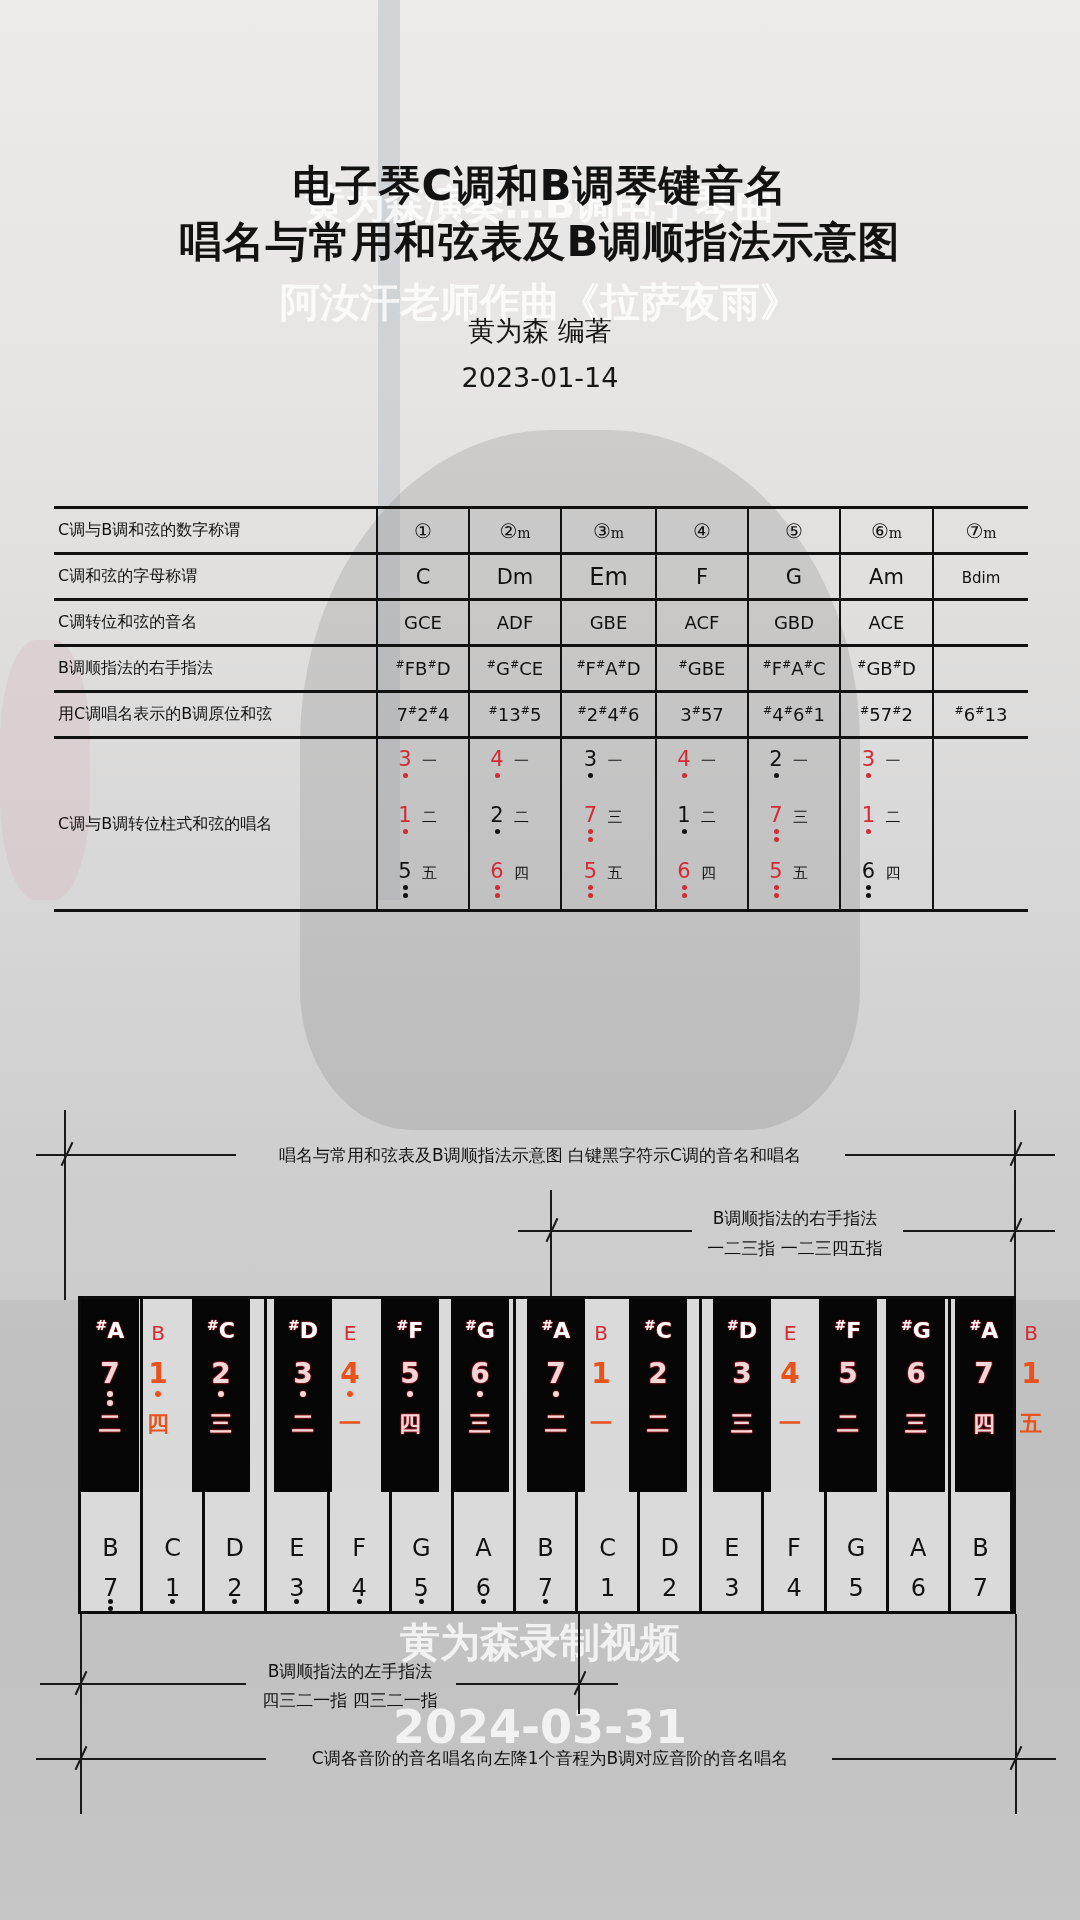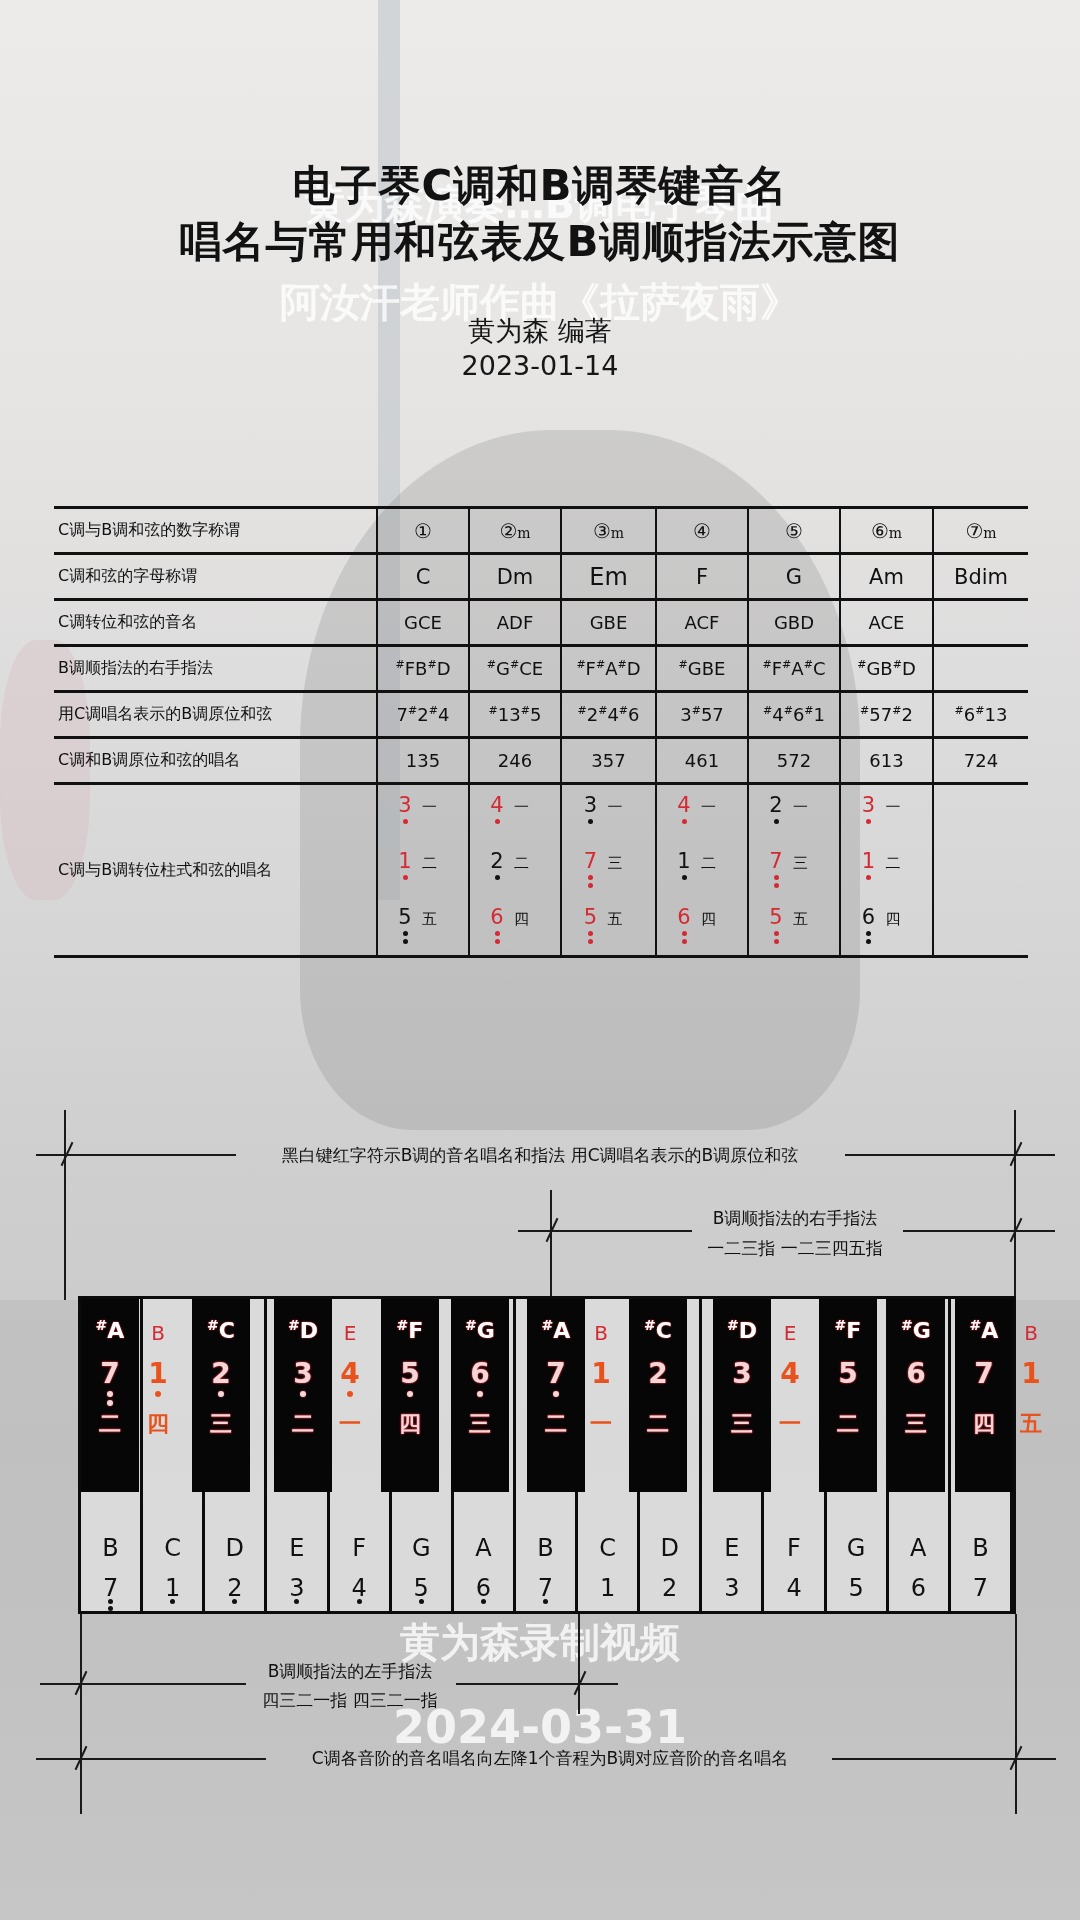--- a/index.html
+++ b/index.html
@@ -64,21 +64,21 @@
 <div class="bg-shape" style="left:300px;top:430px;width:560px;height:700px;border-radius:45% 45% 20% 20%;background:rgba(120,120,120,0.22);"></div>
 <div class="bg-shape" style="left:0;top:640px;width:90px;height:260px;background:rgba(210,170,180,0.25);border-radius:40%;"></div>
 <div class="bg-shape" style="left:0;top:1300px;width:1080px;height:620px;background:rgba(140,140,140,0.15);"></div>
 
 <div class="abs watermark" style="top:177px;font-size:40px;">黄为森演奏…B调电子琴曲</div>
 <div class="abs watermark" style="top:275px;font-size:40px;">阿汝汗老师作曲《拉萨夜雨》</div>
 
 <div class="abs title" style="top:158px;">电子琴C调和B调琴键音名</div>
 <div class="abs title" style="top:214px;">唱名与常用和弦表及B调顺指法示意图</div>
 <div class="abs sub" style="top:313px;">黄为森  编著</div>
-<div class="abs sub" style="top:350px;">2023-01-14</div>
+<div class="abs sub" style="top:362px;">2023-01-14</div>
 
 <table class="abs chord-table">
   <colgroup>
     <col style="width:323px">
       <col style="width:92px">
       <col style="width:92px">
       <col style="width:95px">
       <col style="width:92px">
       <col style="width:92px">
       <col style="width:93px">
@@ -96,21 +96,21 @@
         <td class="last"><span class="circled">⑦<small>m</small></span></td>
       </tr>
       <tr class="r">
         <td class="lbl">C调和弦的字母称谓</td>
         <td><span style="font-size:21px">C</span></td>
         <td><span style="font-size:21px">Dm</span></td>
         <td><span style="font-size:24px">Em</span></td>
         <td><span style="font-size:21px">F</span></td>
         <td><span style="font-size:21px">G</span></td>
         <td><span style="font-size:21px">Am</span></td>
-        <td class="last"><span style="font-size:21px">Bdim</span></td>
+        <td class="last"><span style="font-size:15px">Bdim</span></td>
       </tr>
       <tr class="r">
         <td class="lbl">C调转位和弦的音名</td>
         <td>GCE</td>
         <td>ADF</td>
         <td>GBE</td>
         <td>ACF</td>
         <td>GBD</td>
         <td>ACE</td>
         <td class="last"></td>
@@ -128,30 +128,20 @@
       <tr class="r">
         <td class="lbl">用C调唱名表示的B调原位和弦</td>
         <td>7<sup class="s">#</sup>2<sup class="s">#</sup>4</td>
         <td><sup class="s">#</sup>13<sup class="s">#</sup>5</td>
         <td><sup class="s">#</sup>2<sup class="s">#</sup>4<sup class="s">#</sup>6</td>
         <td>3<sup class="s">#</sup>57</td>
         <td><sup class="s">#</sup>4<sup class="s">#</sup>6<sup class="s">#</sup>1</td>
         <td><sup class="s">#</sup>57<sup class="s">#</sup>2</td>
         <td class="last"><sup class="s">#</sup>6<sup class="s">#</sup>13</td>
       </tr>
-      <tr class="r">
-        <td class="lbl">C调和B调原位和弦的唱名</td>
-        <td>135</td>
-        <td>246</td>
-        <td>357</td>
-        <td>461</td>
-        <td>572</td>
-        <td>613</td>
-        <td class="last">724</td>
-      </tr>
       <tr class="tall">
         <td class="lbl">C调与B调转位柱式和弦的唱名</td>
         <td class="inv-cell">
           <div class="inv-note" style="top: 8px;"><span class="num" style="color:#d42a33">3<span class="dot" style="top:26px;background:#d42a33"></span></span><span class="fg">一</span></div>
           <div class="inv-note" style="top: 64px;"><span class="num" style="color:#d42a33">1<span class="dot" style="top:26px;background:#d42a33"></span></span><span class="fg">二</span></div>
           <div class="inv-note" style="top: 120px;"><span class="num" style="color:#111">5<span class="dot" style="top:26px;background:#111"></span><span class="dot" style="top:34px;background:#111"></span></span><span class="fg">五</span></div>
         </td>
         <td class="inv-cell">
           <div class="inv-note" style="top: 8px;"><span class="num" style="color:#d42a33">4<span class="dot" style="top:26px;background:#d42a33"></span></span><span class="fg">一</span></div>
           <div class="inv-note" style="top: 64px;"><span class="num" style="color:#111">2<span class="dot" style="top:26px;background:#111"></span></span><span class="fg">二</span></div>
@@ -181,21 +171,21 @@
       </tr>
     </tbody>
 </table>
 
 <div class="vline" style="left:64px;top:1110px;height:190px;"></div>
 <div class="vline" style="left:1014px;top:1110px;height:190px;"></div>
 <div class="hline" style="left:36px;top:1154px;width:200px;"></div>
 <div class="hline" style="left:845px;top:1154px;width:210px;"></div>
 <div class="tick" style="left:66px;top:1141px;"></div>
 <div class="tick" style="left:1015px;top:1141px;"></div>
-<div class="dim-label" style="left:240px;width:600px;top:1144px;">黑白键红字符示B调的音名唱名和指法  用C调唱名表示的B调原位和弦</div>
+<div class="dim-label" style="left:240px;width:600px;top:1144px;">唱名与常用和弦表及B调顺指法示意图  白键黑字符示C调的音名和唱名</div>
 
 <div class="vline" style="left:550px;top:1190px;height:108px;"></div>
 <div class="hline" style="left:518px;top:1230px;width:174px;"></div>
 <div class="hline" style="left:903px;top:1230px;width:152px;"></div>
 <div class="tick" style="left:551px;top:1217px;"></div>
 <div class="tick" style="left:1015px;top:1217px;"></div>
 <div class="dim-label" style="left:690px;width:210px;top:1207px;">B调顺指法的右手指法</div>
 <div class="dim-label" style="left:690px;width:210px;top:1237px;">一二三指  一二三四五指</div>
 
 <div class="keyboard" id="kb">

